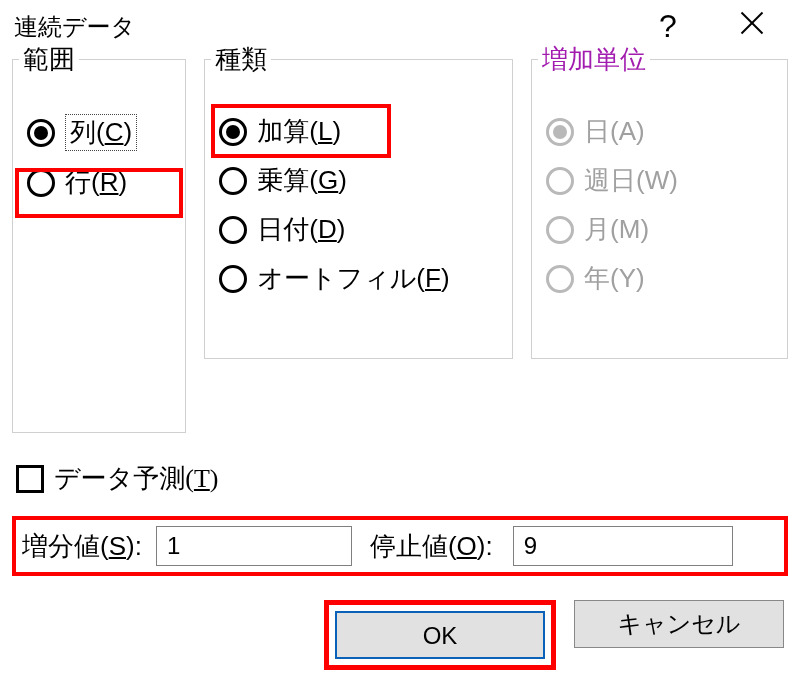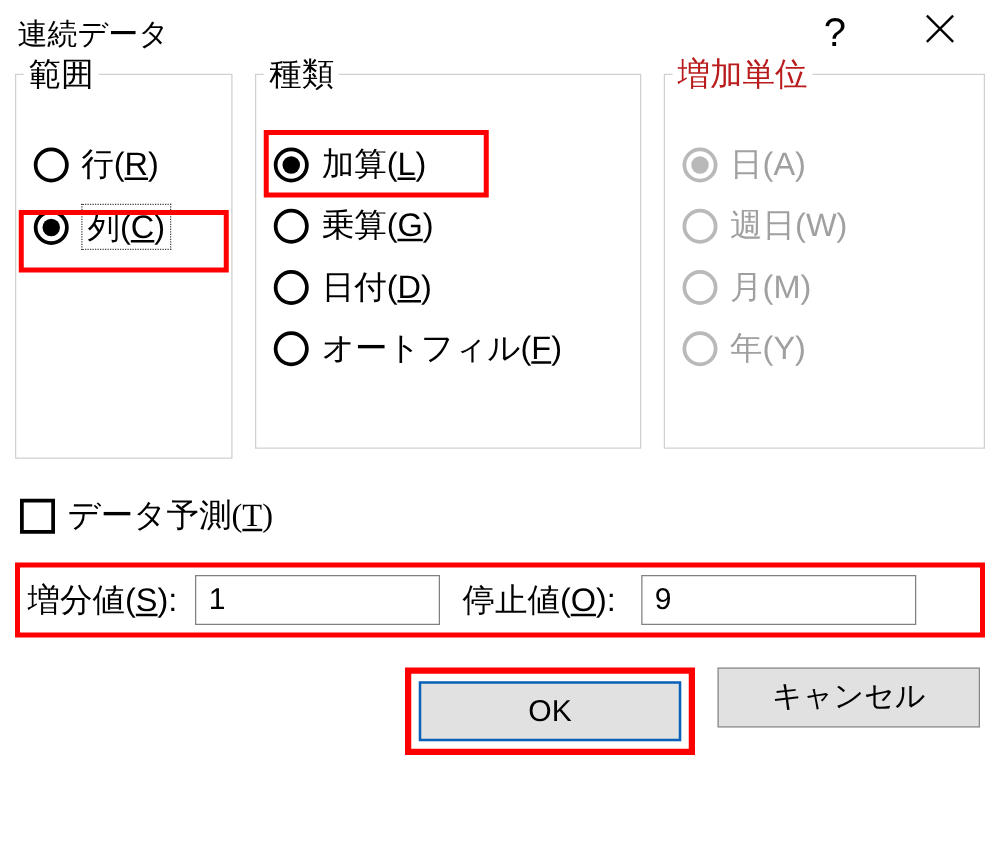--- a/index.html
+++ b/index.html
@@ -51,21 +51,21 @@
       padding: 40px 20px 20px 14px;
     }
     .fieldset .legend {
       position: absolute;
       top: -18px;
       left: 6px;
       background: #fff;
       padding: 0 4px;
       font-size: 26px;
     }
-    .g-range { width: 180px; height: 308px; text-align: right; }
+    .g-range { width: 180px; height: 374px; text-align: right; }
     .g-type { width: 320px; height: 300px; }
     .g-unit { width: 266px; height: 300px; }
 
     .radio-row {
       display: flex;
       align-items: center;
       gap: 10px;
       margin: 14px 0;
       cursor: pointer;
     }
@@ -177,29 +177,29 @@
 </div>
 
 <div class="content">
 
   <div class="groups">
 
     <div class="fieldset g-range relwrap">
       <div class="legend">範囲</div>
 
       <div class="radio-row">
-        <span class="radio"></span>
-        <span class="radio-label"><span>行(</span><span class="underline">R</span><span>)</span></span>
-      </div>
-
-      <div class="radio-row">
         <span class="radio selected"></span>
         <span class="radio-label focus-box"><span>列(</span><span class="underline">C</span><span>)</span></span>
       </div>
 
+      <div class="radio-row">
+        <span class="radio"></span>
+        <span class="radio-label"><span>行(</span><span class="underline">R</span><span>)</span></span>
+      </div>
+
       <div class="hl-column"></div>
     </div>
 
     <div class="fieldset g-type relwrap">
       <div class="legend">種類</div>
 
       <div class="radio-row">
         <span class="radio selected"></span>
         <span class="radio-label"><span>加算(</span><span class="underline">L</span><span>)</span></span>
       </div>
@@ -213,21 +213,21 @@
       </div>
       <div class="radio-row">
         <span class="radio"></span>
         <span class="radio-label"><span>オートフィル(</span><span class="underline">F</span><span>)</span></span>
       </div>
 
       <div class="hl-linear"></div>
     </div>
 
     <div class="fieldset g-unit">
-      <div class="legend" style="color:#b91c1c;text-align:center;">増加単位</div>
+      <div class="legend" style="color:#a21caf;text-align:center;">増加単位</div>
 
       <div class="radio-row">
         <span class="radio selected disabled"></span>
         <span class="radio-label disabled">日(A)</span>
       </div>
       <div class="radio-row">
         <span class="radio disabled"></span>
         <span class="radio-label disabled">週日(W)</span>
       </div>
       <div class="radio-row">

